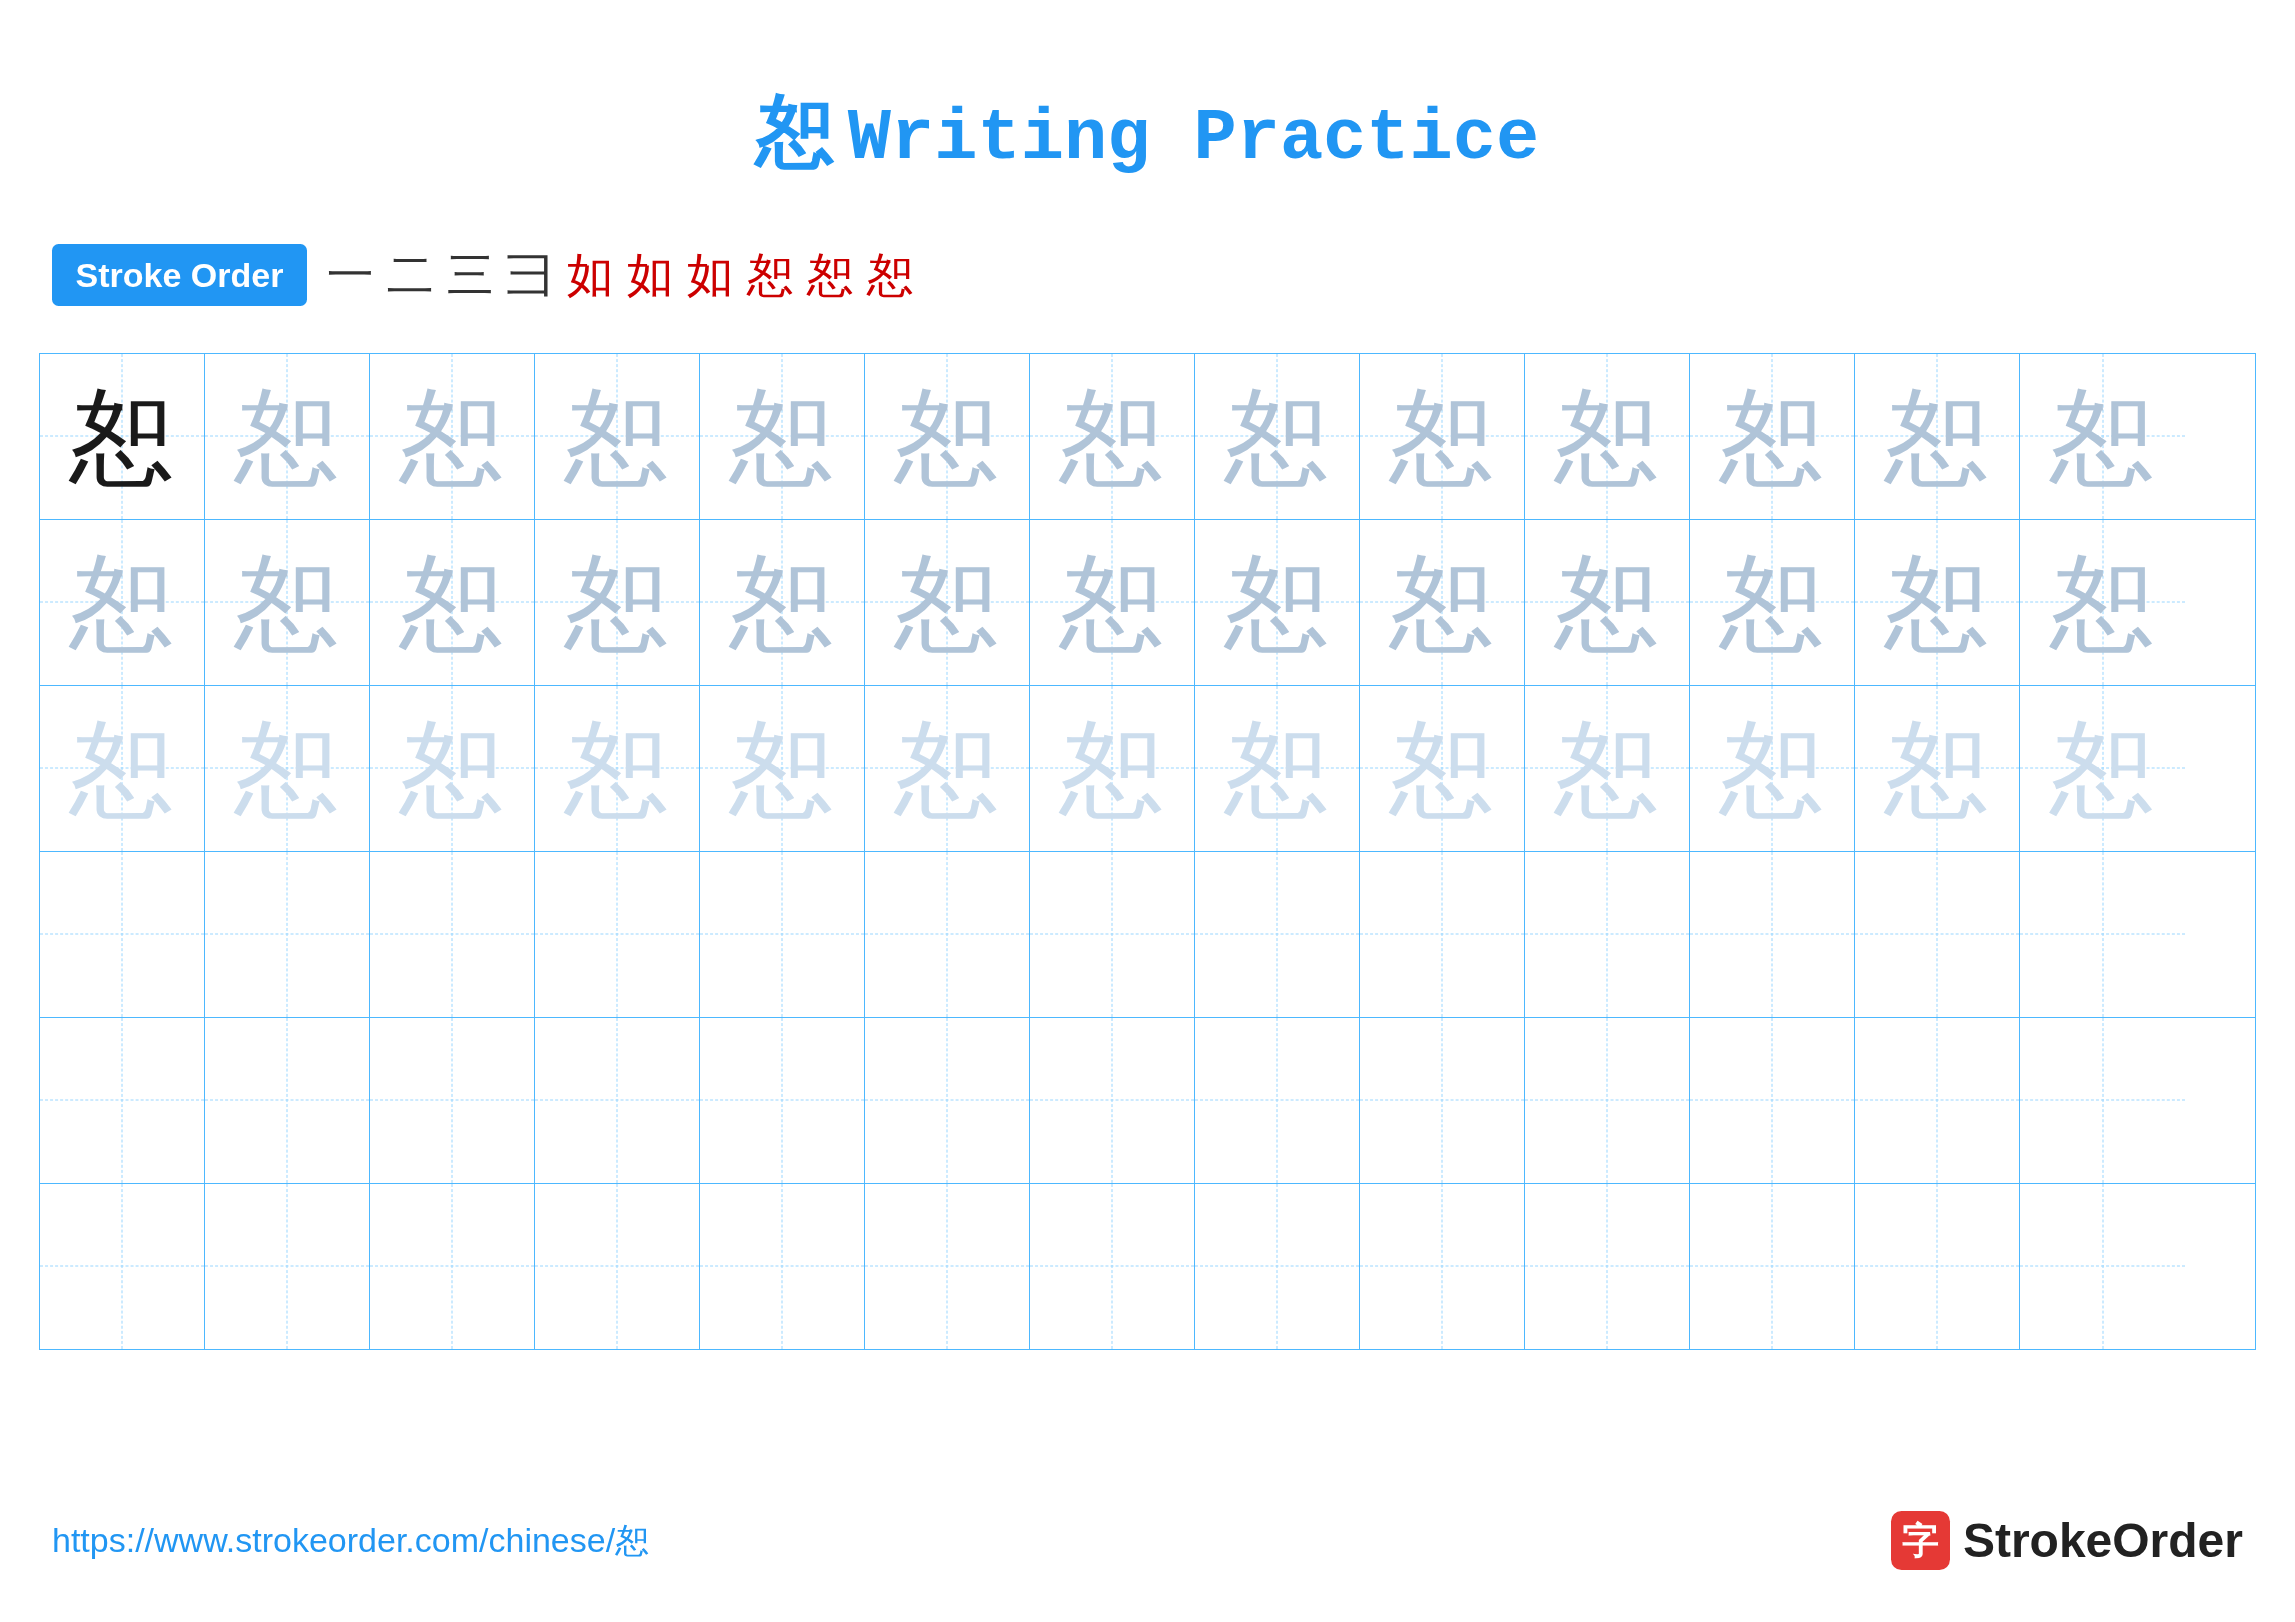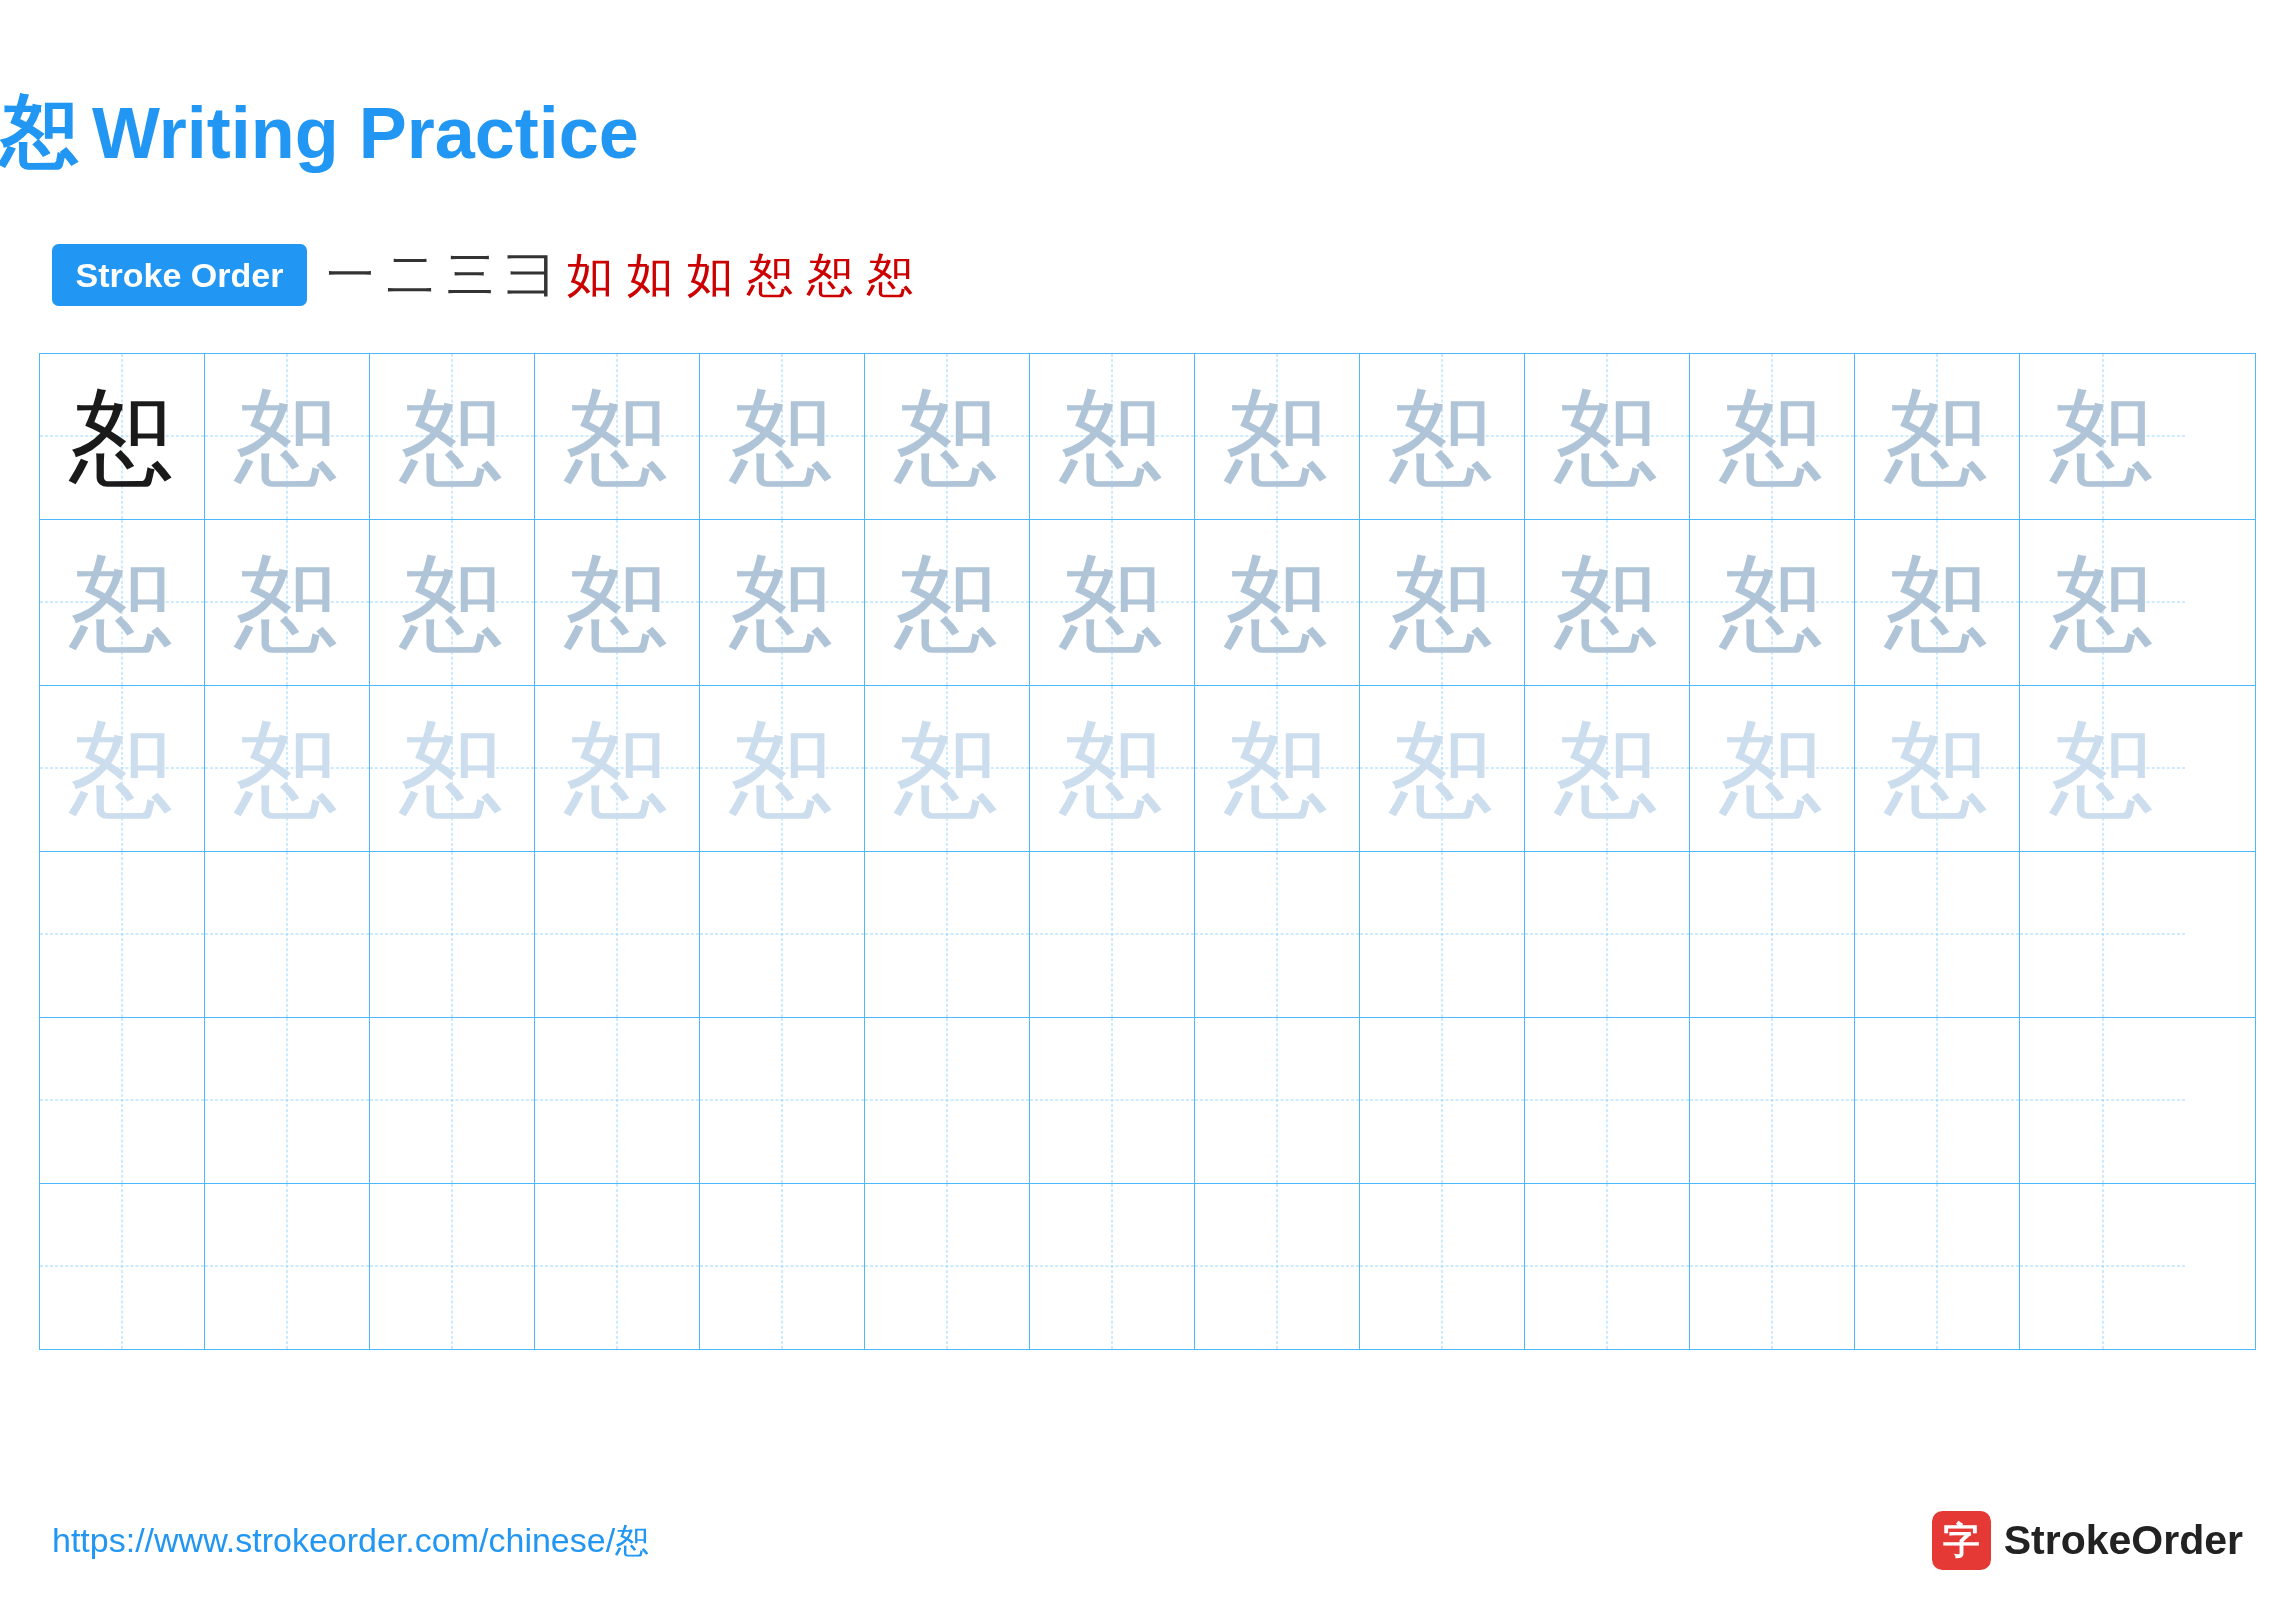--- a/index.html
+++ b/index.html
@@ -6,23 +6,24 @@
     body {
       background: #ffffff;
       font-family: Arial, sans-serif;
       width: 2295px;
       height: 1622px;
       position: relative;
       overflow: hidden;
     }
 
     .page-title {
-      text-align: left;
+      text-align: center;
       padding-top: 79px;
       padding-bottom: 39px;
+      font-family: Liberation Mono, monospace;
     }
     .page-title span.char {
       color: #2196F3;
       font-size: 79px;
       font-weight: bold;
     }
     .page-title span.text {
       color: #2196F3;
       font-size: 72px;
       font-weight: bold;
@@ -154,21 +155,21 @@
       background: #e53935;
       border-radius: 10.5px;
       display: flex;
       align-items: center;
       justify-content: center;
       color: white;
       font-size: 37px;
       font-weight: bold;
     }
     .footer-logo-text {
-      font-size: 41px;
+      font-size: 48px;
       font-weight: bold;
       color: #222;
     }
   </style>
 </head>
 <body>
 
 <div class="page-title">
   <span class="char">恕</span><span class="text">Writing Practice</span>
 </div>

